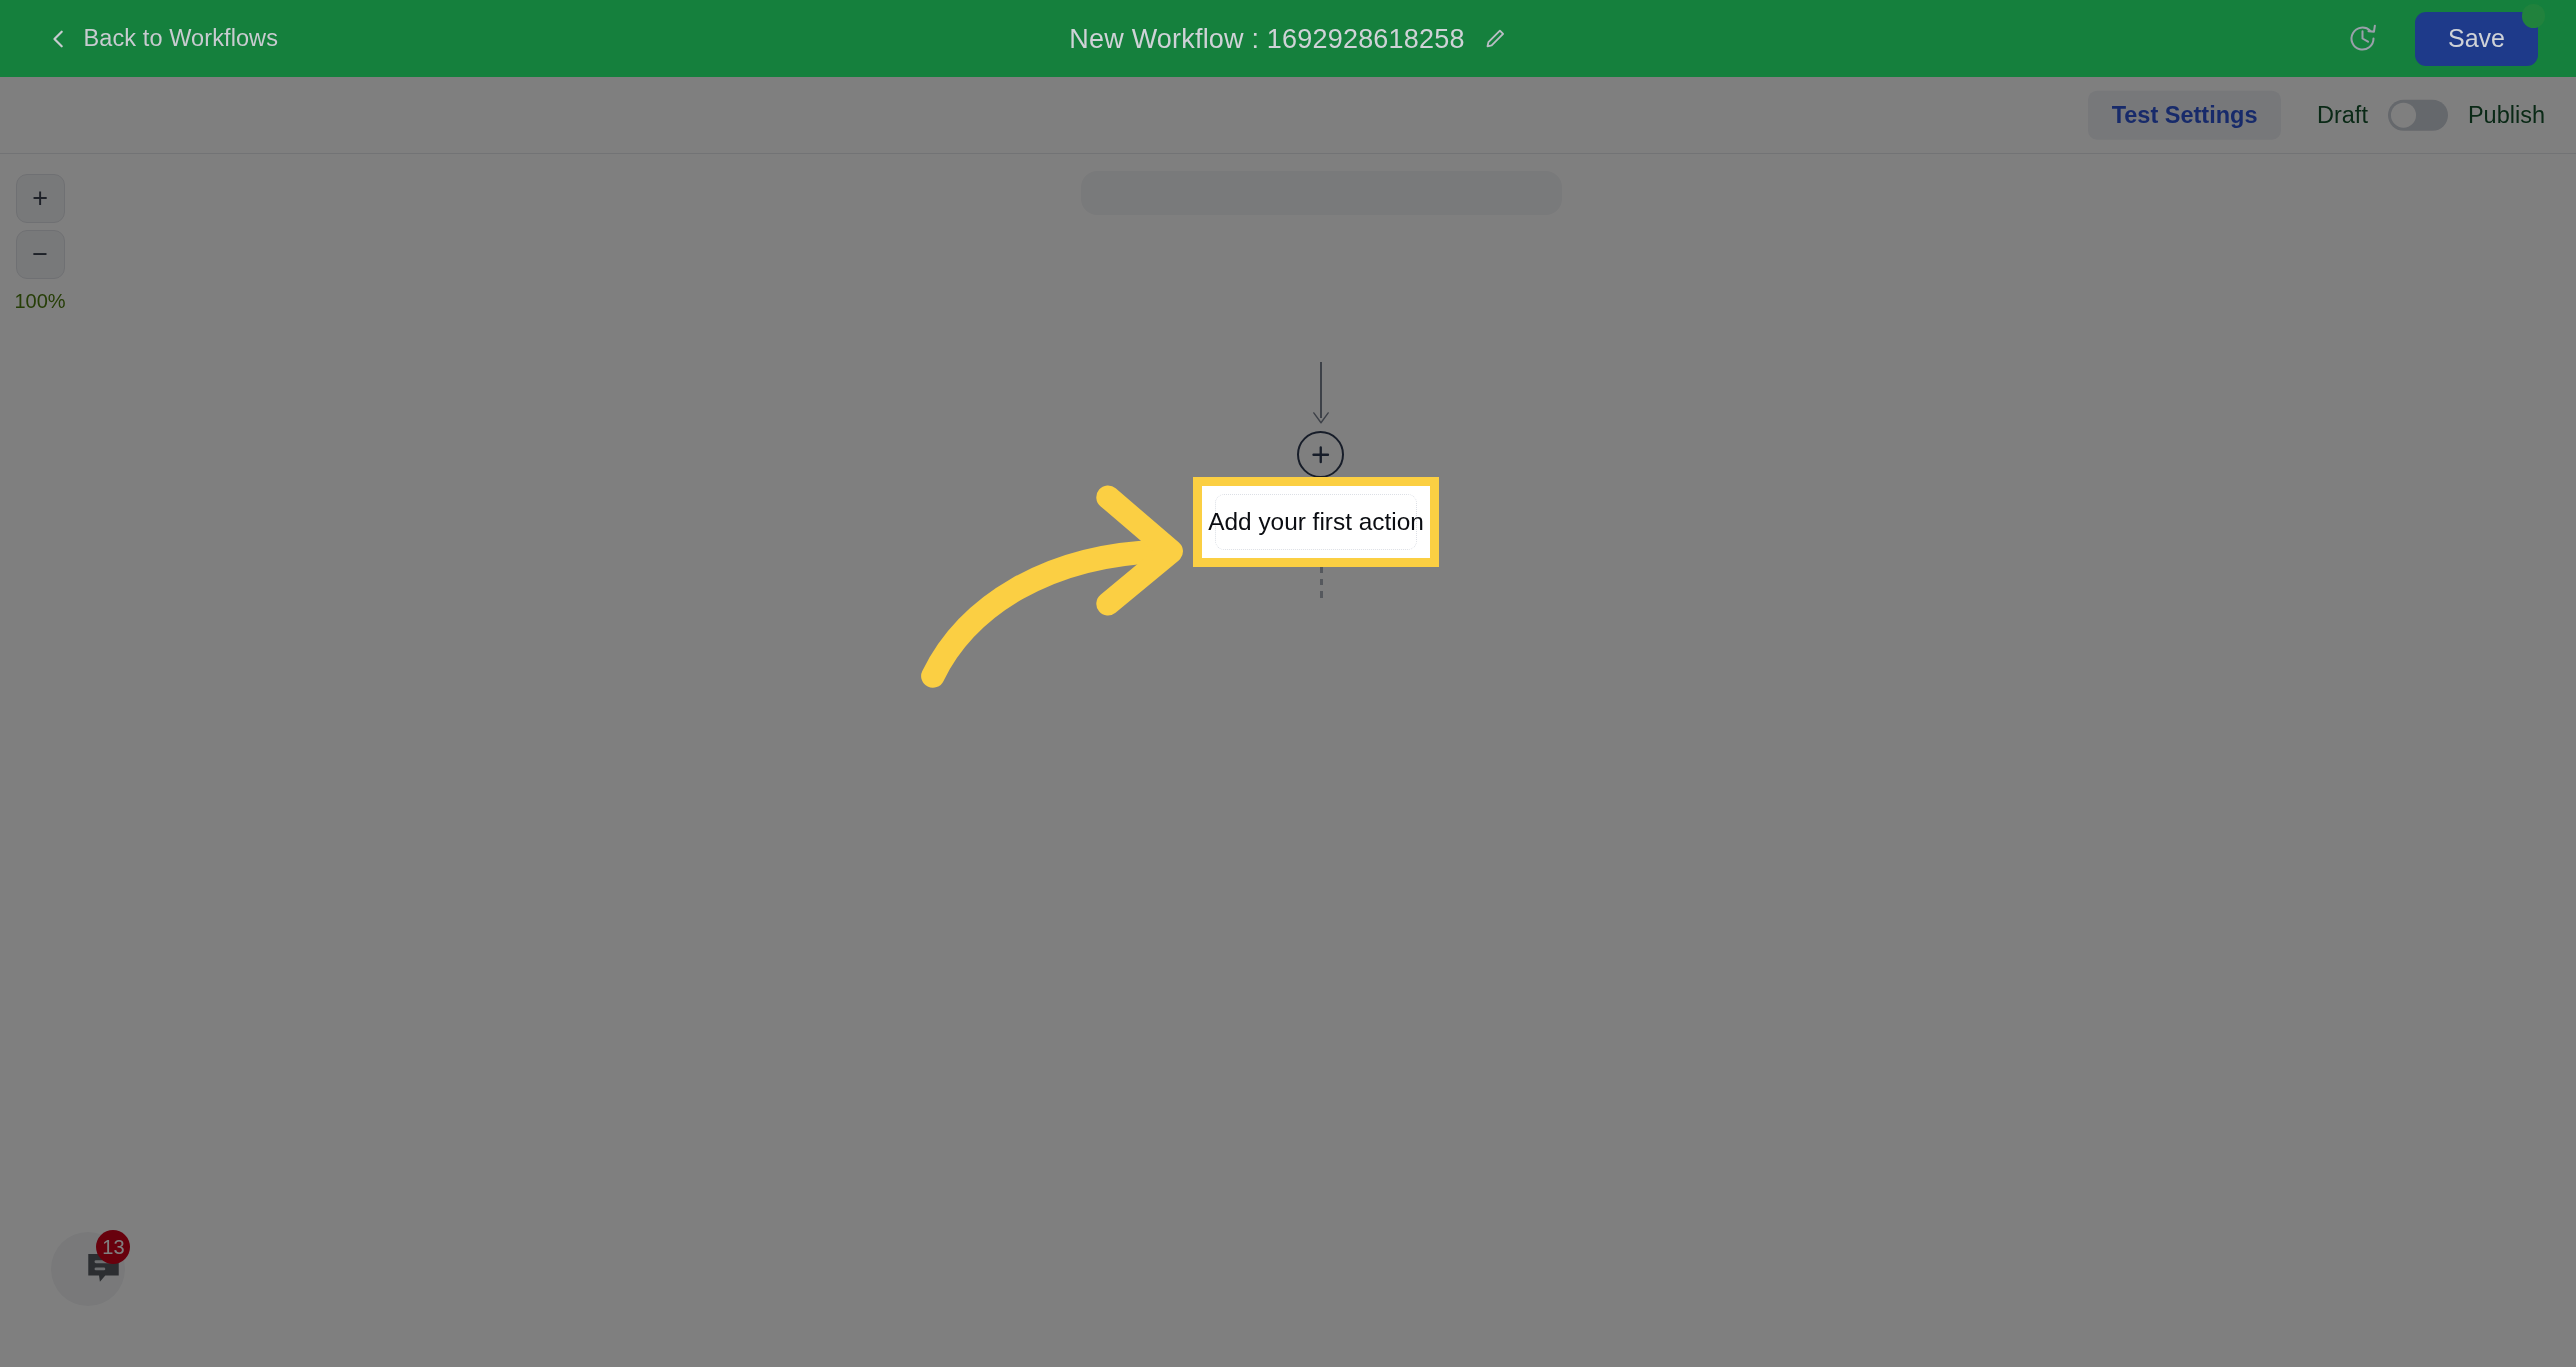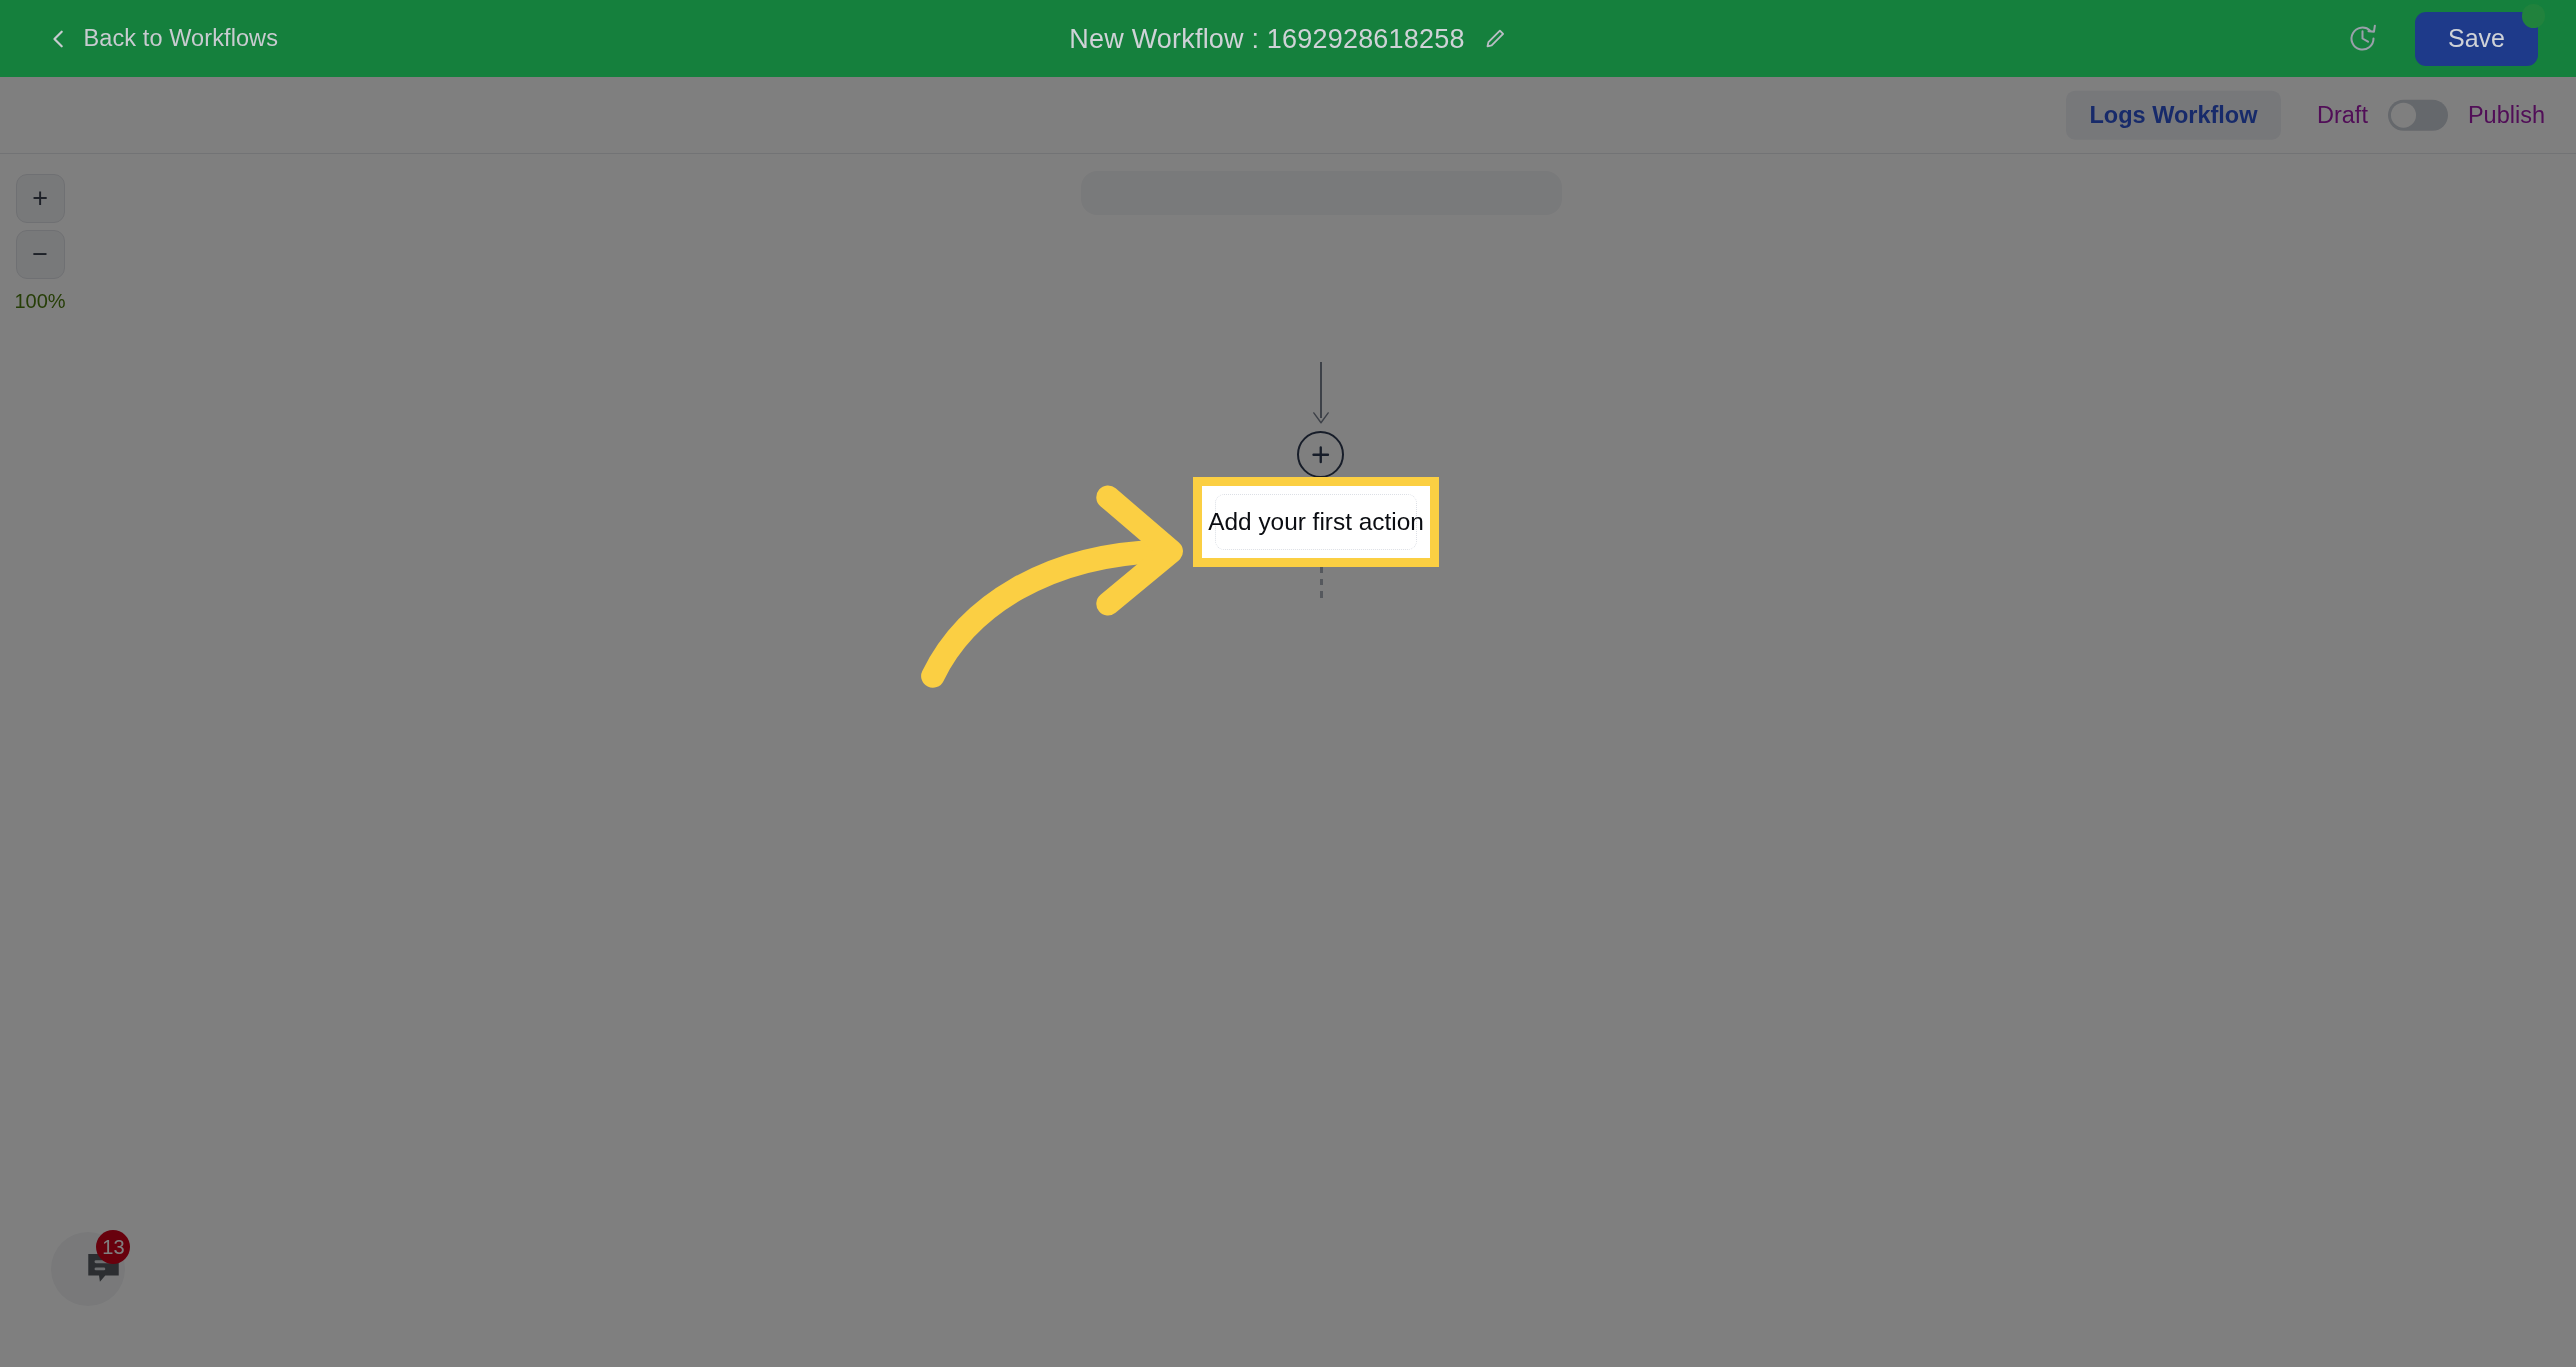--- a/index.html
+++ b/index.html
@@ -154,21 +154,21 @@
     font-weight: bold;
     padding: 12.6px 23.5px;
     cursor: pointer;
     line-height: 1;
   }
   .publish-group {
     display: flex;
     align-items: center;
     gap: 20px;
   }
-  .pub-label { font-size: 23.5px; color: #a21caf; }
+  .pub-label { font-size: 23.5px; color: #14532d; }
   .toggle {
     width: 60px; height: 31px;
     border-radius: 15.4px;
     background: #cbd0d8;
     position: relative;
     cursor: pointer;
     flex: none;
   }
   .toggle .knob {
     position: absolute;
@@ -430,21 +430,21 @@
       <span class="save-wrap">
         <button class="save-btn">Save</button>
         <span class="save-dot"></span>
       </span>
     </div>
   </div>
 
   <div class="tabbar">
 
     <div class="tabbar-right">
-      <button class="test-btn">Logs Workflow</button>
+      <button class="test-btn">Test Settings</button>
       <div class="publish-group">
         <span class="pub-label">Draft</span>
         <div class="toggle">
           <span class="knob"></span>
         </div>
         <span class="pub-label">Publish</span>
       </div>
     </div>
   </div>
 

